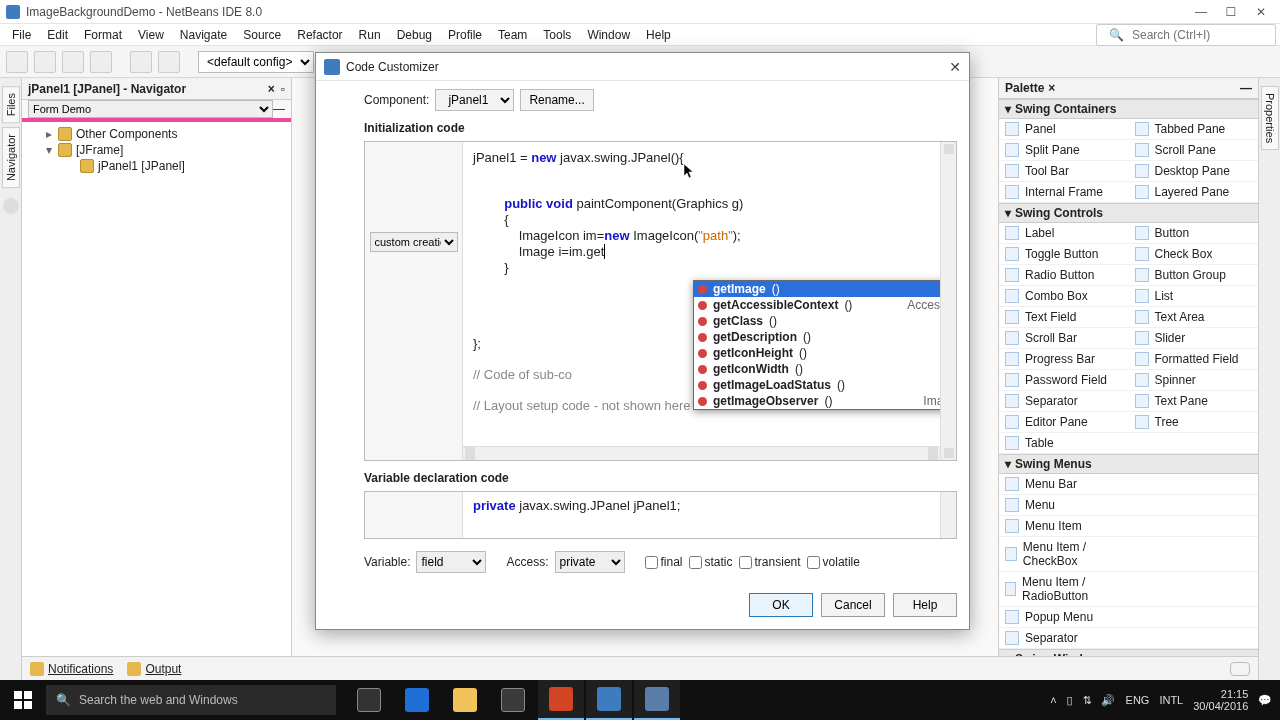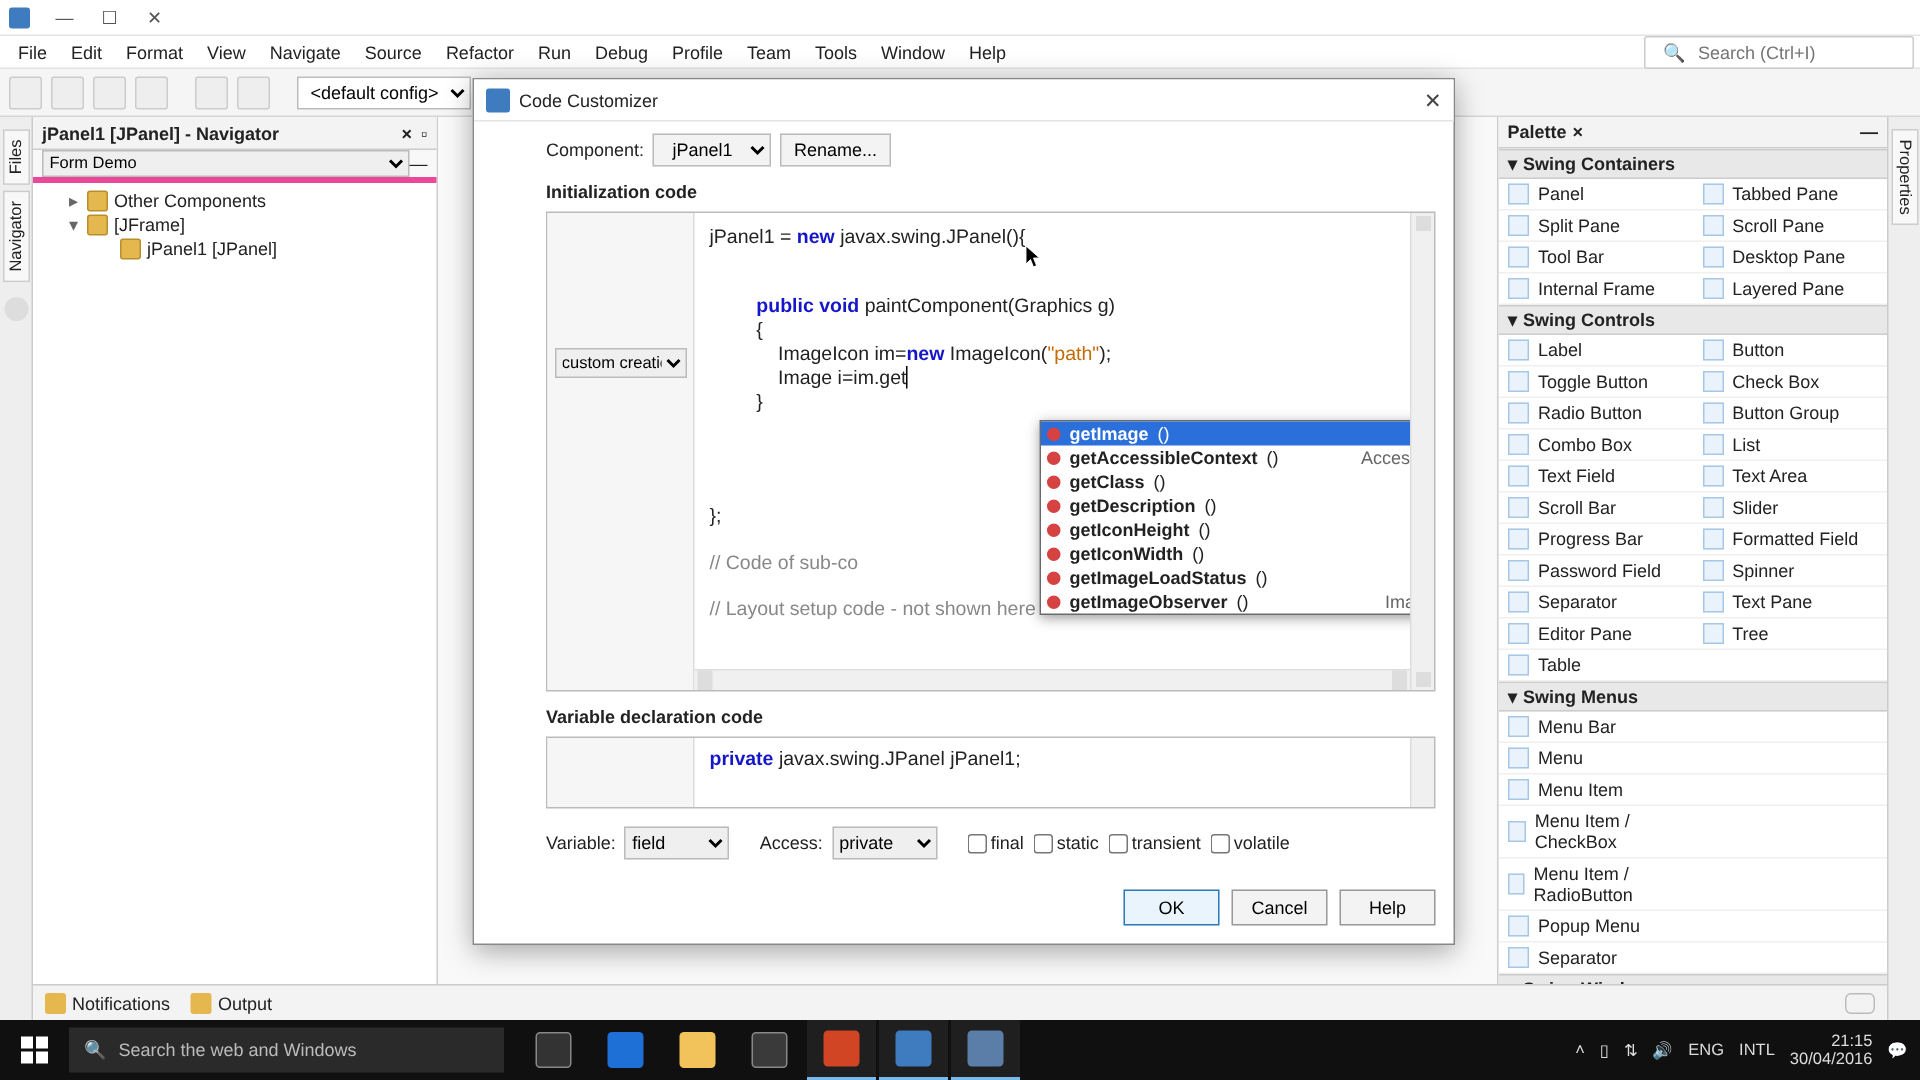--- a/index.html
+++ b/index.html
@@ -45,21 +45,21 @@
   .palhead .x { margin-left:4px; cursor:pointer; }
   .palbody { flex:1; overflow-y:auto; }
   .palcat { background:#e8e8e8; border-top:1px solid #ccc; border-bottom:1px solid #ccc; padding:2px 6px; font-weight:bold; display:flex; align-items:center; gap:4px; }
   .palitems { display:grid; grid-template-columns: 1fr 1fr; }
   .palitem { display:flex; align-items:center; gap:6px; padding:3px 6px; border-bottom:1px solid #f0f0f0; }
   .palitem .pi { width:14px; height:14px; border:1px solid #a6c8e6; background:#eaf3fb; }
   
   .vright { width:22px; background:#eee; border-left:1px solid #ccc; display:flex; flex-direction:column; align-items:center; gap:4px; padding-top:8px; }
   .vright .vtab { writing-mode: vertical-rl; font-size:11px; padding:6px 2px; border:1px solid #ccc; background:#f8f8f8; cursor:pointer; }
   .bottombar { position:absolute; left:22px; right:22px; bottom:40px; height:24px; background:#f3f3f3; border-top:1px solid #ccc; display:flex; align-items:center; padding:0 8px; gap:14px; }
-  .bottombar .btab { display:flex; align-items:center; gap:4px; }
+  .bottombar .btab { display:flex; align-items:center; gap:4px;text-decoration:underline; }
   .bottombar .bicon { width:14px; height:14px; background:#e4b84e; border-radius:2px; }
   .bottombar .progress { width:20px; height:14px; border:1px solid #bbb; border-radius:4px; margin-left:auto; }
   
   .taskbar { position:absolute; left:0; right:0; bottom:0; height:40px; background:#101010; display:flex; align-items:center; color:#fff; }
   .taskbar .start { width:46px; height:40px; display:flex; align-items:center; justify-content:center; }
   .taskbar .start .winlogo { width:18px; height:18px; display:grid; grid-template-columns:1fr 1fr; gap:2px; }
   .taskbar .start .winlogo div { background:#fff; }
   .taskbar .searchbox { flex:0 0 290px; height:30px; background:#2a2a2a; display:flex; align-items:center; padding:0 10px; color:#bbb; gap:8px; }
   .taskbar .tasks { display:flex; align-items:center; gap:2px; margin-left:10px; }
   .taskbar .tasks .tile { width:46px; height:40px; display:flex; align-items:center; justify-content:center; }
@@ -107,20 +107,21 @@
   .acrow .bullet { width:9px; height:9px; border-radius:50%; background:#d64242; flex:none; }
   .acrow .mname { font-weight:bold; }
   .acrow .ret { margin-left:auto; color:#666; }
   .cursorimg { position:absolute; left:683px; top:164px; width:14px; height:16px; z-index:300; pointer-events:none; }
 </style>
 </head>
 <body>
 
 <div class="titlebar">
   <div class="appicon"></div>
+  <div class="title">ImageBackgroundDemo - NetBeans IDE 8.0</div>
   <div class="winbtn">—</div>
   <div class="winbtn">☐</div>
   <div class="winbtn">✕</div>
 </div>
 
 <div class="menubar">
   <span>File</span>
   <span>Edit</span>
   <span>Format</span>
   <span>View</span>

